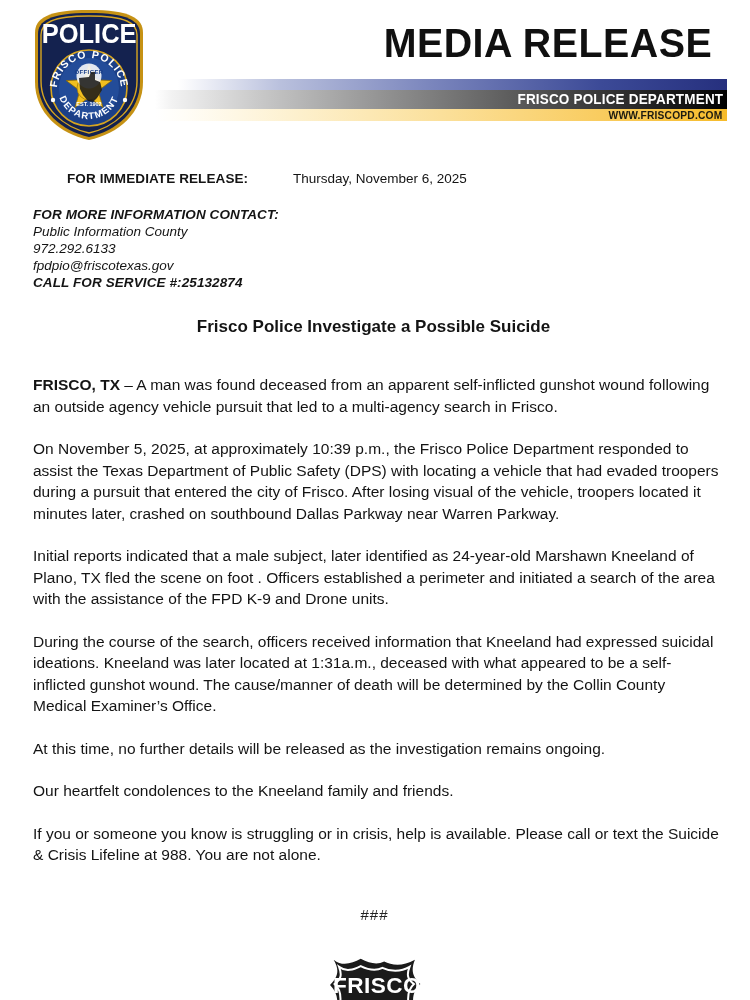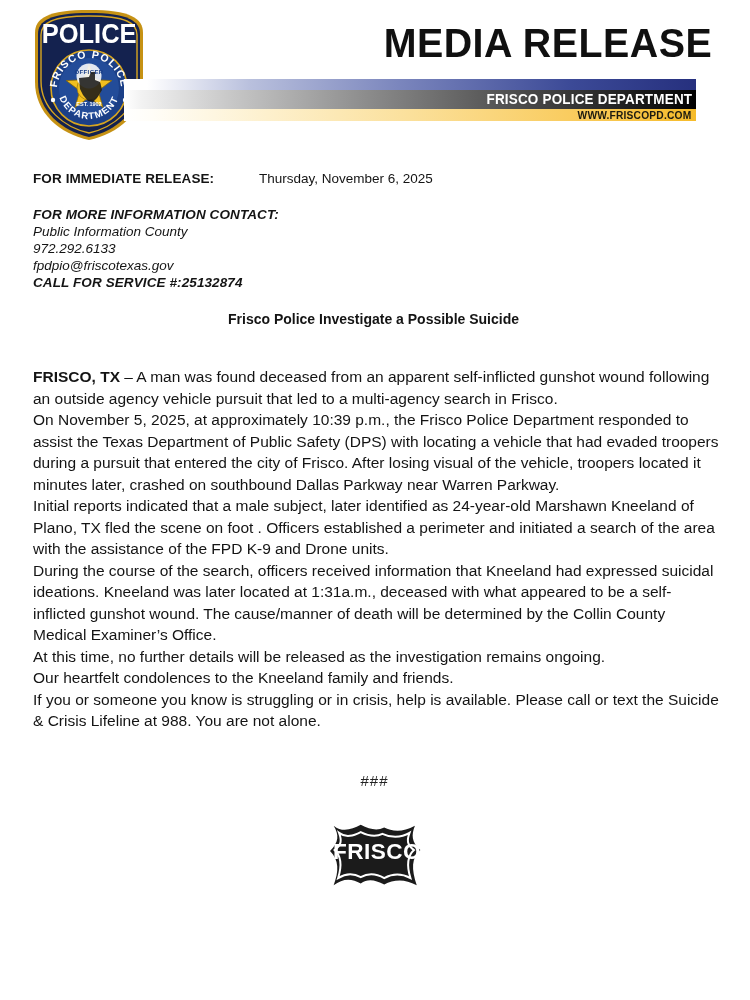--- a/index.html
+++ b/index.html
@@ -41,21 +41,21 @@
     letter-spacing: 0.5px;
     color: #101010;
     font-family: "Liberation Sans Narrow", "Liberation Sans", sans-serif;
     transform: scaleX(0.96);
     transform-origin: right center;
     white-space: nowrap;
   }
 
   .stripes {
     position: absolute;
-    left: 124px;
+    left: 155px;
     top: 79px;
     width: 572px;
     height: 48px;
   }
   .stripe {
     position: absolute;
     left: 0;
     width: 100%;
   }
   .stripe-blue {
@@ -118,49 +118,51 @@
   }
 
   .release-line {
     margin-top: 21px;
     font-size: 13.5px;
     line-height: 16px;
   }
   .release-line .lbl {
     font-weight: 700;
     letter-spacing: 0.1px;
+    margin-left: 34px;
   }
   .release-line .val {
     font-weight: 400;
     margin-left: 41px;
   }
 
   .contact-block {
     margin-top: 19px;
     font-size: 13.5px;
     line-height: 17px;
     font-style: italic;
   }
   .contact-block .hdr {
     font-weight: 700;
     letter-spacing: 0.1px;
   }
   .contact-block .ln { font-weight: 400; }
   .contact-block .cfs { font-weight: 700; letter-spacing: 0.1px; }
 
   .headline {
-    margin-top: 16px;
+    margin-top: 24px;
     text-align: center;
-    font-size: 14px;
+    font-size: 17px;
     font-weight: 700;
     line-height: 24px;
     padding-right: 6px;
   }
 
   .para {
+    margin-top: 21px;
     font-size: 15.5px;
     line-height: 21.5px;
     color: #141414;
   }
   .para.first { margin-top: 35px; }
   .para .lead { font-weight: 700; }
 
   .hashes {
     margin-top: 40px;
     text-align: center;

